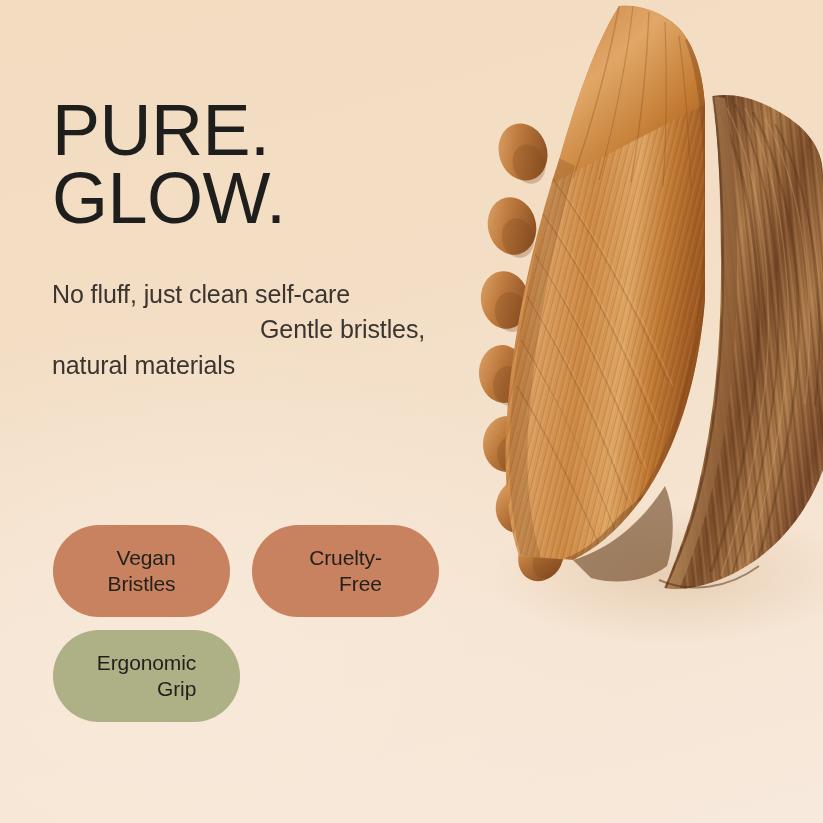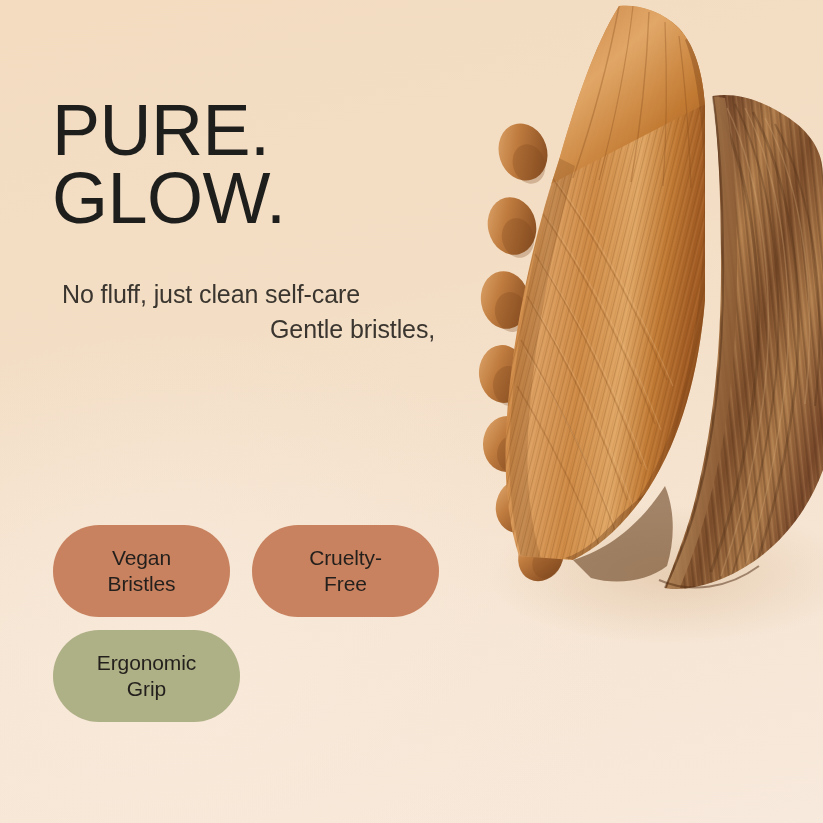--- a/index.html
+++ b/index.html
@@ -46,38 +46,38 @@
   .headline .hl-line { display:block; }
 
   .subtitle {
     margin-top:44px;
     color:#3A352F;
     font-size:25px;
     line-height:1.42;
     font-weight:400;
     letter-spacing:-0.1px;
   }
-  .sub-line { display:block; white-space:nowrap;margin-left:10px; }
+  .sub-line { display:block; white-space:nowrap; }
   .sub-line.indented { text-indent:208px; }
 
   
   .badges {
     position:absolute;
     left:53px; top:525px;
     width:680px;
   }
   .badge-row { display:flex; gap:22px; margin-bottom:13px; }
 
   .pill {
     height:92px;
     border-radius:46px;
     display:flex;
     align-items:center;
     justify-content:center;
-    text-align:center;
+    text-align:right;
     color:#231F1C;
     font-size:21px;
     line-height:1.22;
     font-weight:400;
     letter-spacing:-0.1px;
     padding:0 14px;
   }
   .pill-w-narrow { width:177px; }
   .pill-w-wide   { width:187px; }
   .pill-w-sust   { width:172px; }
@@ -288,20 +288,21 @@
   <div class="content">
 
     <h1 class="headline">
       <span class="hl-line">PURE.</span>
       <span class="hl-line">GLOW.</span>
     </h1>
 
     <p class="subtitle">
       <span class="sub-line">No fluff, just clean self-care</span>
       <span class="sub-line indented">Gentle bristles,</span>
+      <span class="sub-line">natural materials</span>
     </p>
   </div>
 
   <div class="badges">
 
     <div class="badge-row">
       <div class="pill pill-terracotta pill-w-narrow">
         <span>
           <span>Vegan</span><br>
           <span>Bristles</span>

